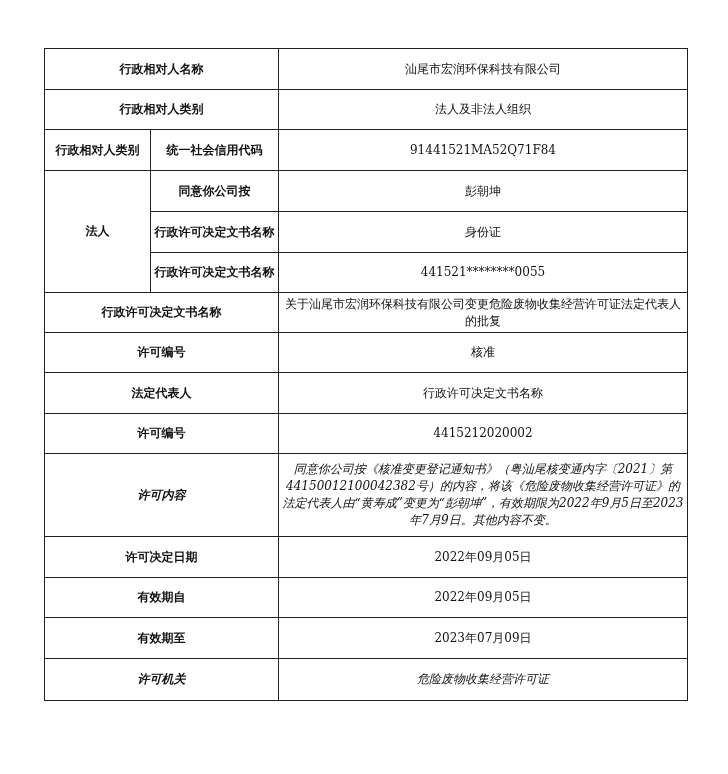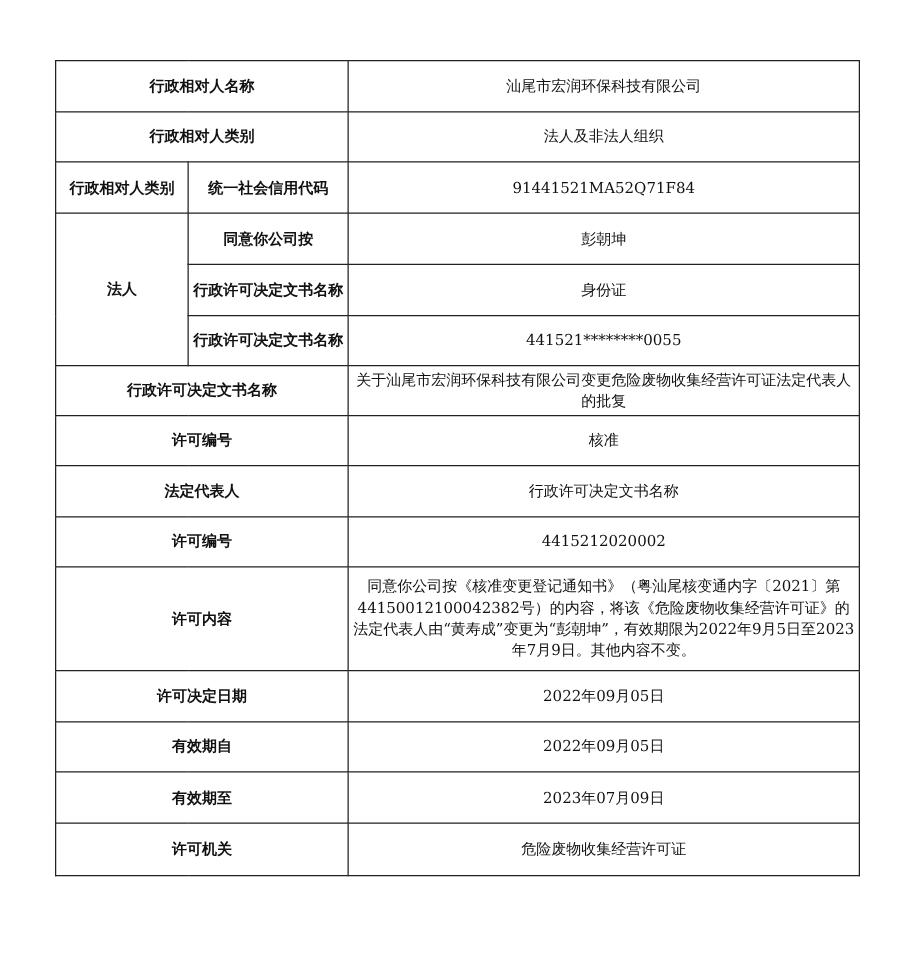--- a/index.html
+++ b/index.html
@@ -10,22 +10,22 @@
     border-collapse:collapse; table-layout:fixed;
   }
   table.doc td {
     border:1.5px solid #222; font-size:12px; line-height:17px;
     padding:0 3px; vertical-align:middle;
   }
   td.lbl { text-align:center; font-weight:bold; font-size:11.5px; }
   td.val { text-align:center; font-family:"DejaVu Serif", serif; font-size:12px; }
   tr.h43 td { height:40px; }
   tr.h42 td { height:39px; }
-  tr.h44 td { height:41px; }
-  tr.h85 td { height:82px; }
+  tr.h44 td { height:41px;font-style:italic; }
+  tr.h85 td { height:82px;font-style:italic; }
 </style>
 </head>
 <body>
 
 <table class="doc">
   <colgroup>
     <col style="width:106px">
     <col style="width:128px">
     <col style="width:409px">
   </colgroup>

